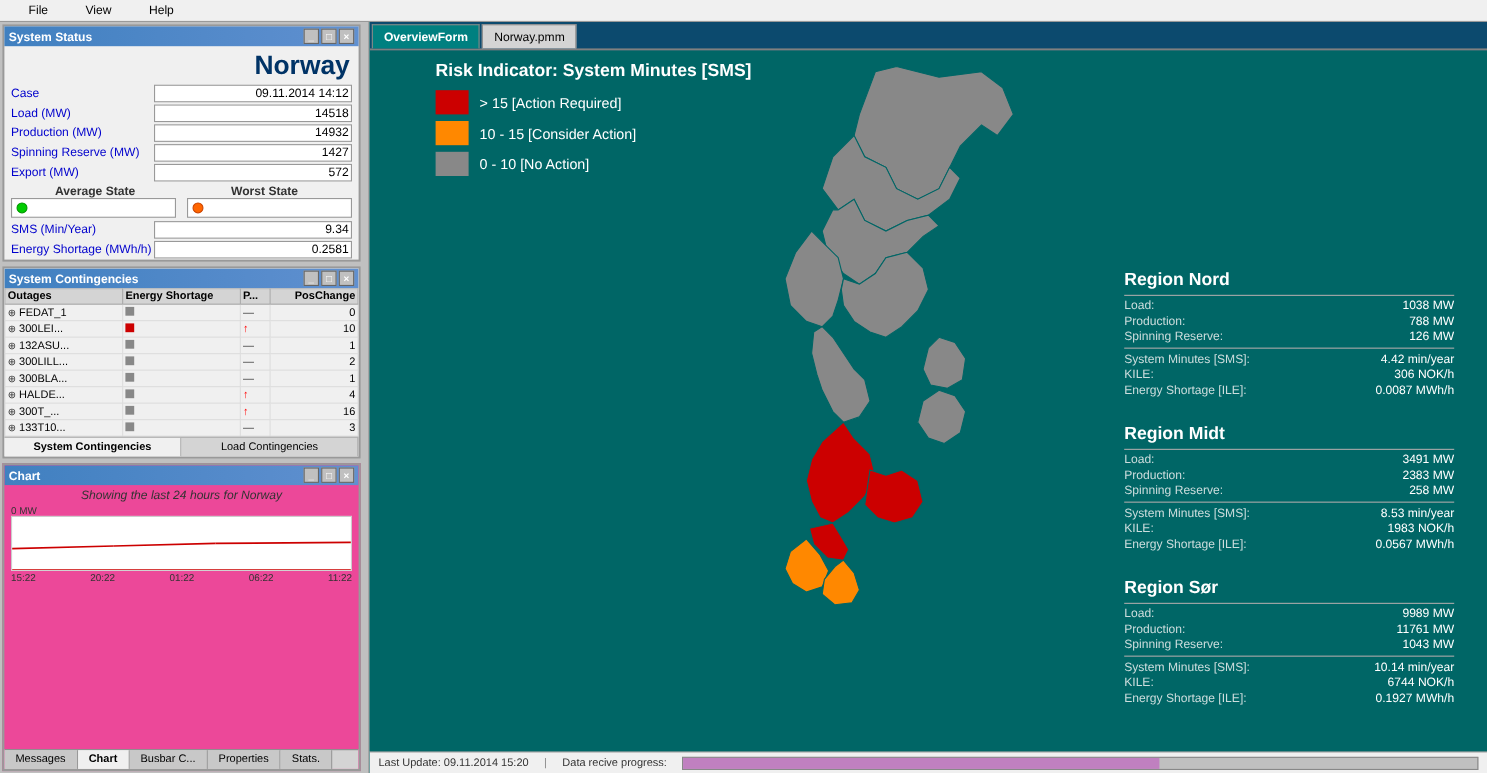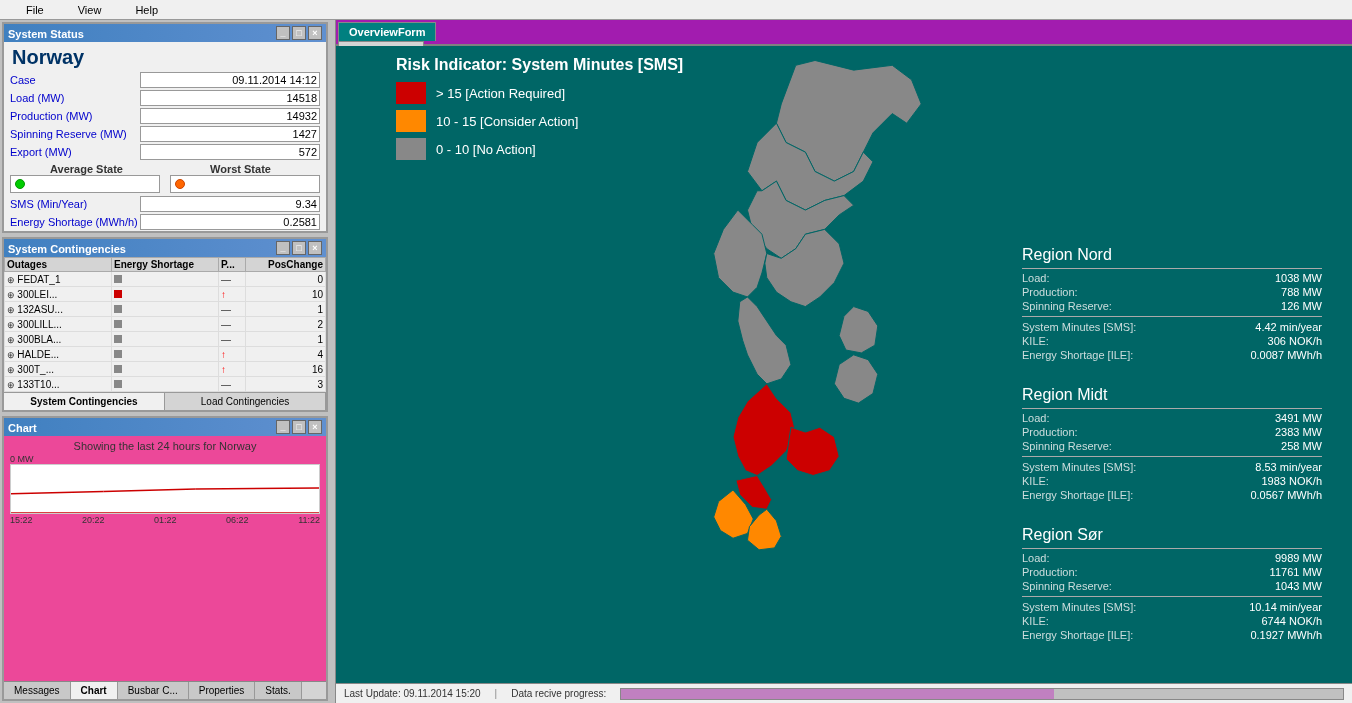--- a/index.html
+++ b/index.html
@@ -14,21 +14,21 @@
 
     
     .left-panel { width: 330px; height: 683px; display: flex; flex-direction: column; background: #c0c0c0; flex-shrink: 0; }
 
     
     .sys-status-panel { background: #f0f0f0; border: 2px solid #999; margin: 2px; flex-shrink: 0; }
     .panel-title-bar { background: linear-gradient(to right, #4080c0, #6090d0); color: white; font-size: 11px; font-weight: bold; padding: 2px 4px; display: flex; justify-content: space-between; align-items: flex-end; }
     .panel-title-bar .win-btns { display: flex; gap: 2px; }
     .win-btn { width: 14px; height: 14px; background: #c0c0c0; border: 1px solid #666; font-size: 9px; display: flex; align-items: center; justify-content: center; cursor: pointer; }
 
-    .norway-title { font-size: 20px; font-weight: bold; color: #003366; padding: 4px 8px 2px; }
+    .norway-title { font-size: 24px; font-weight: bold; color: #003366; padding: 4px 8px 2px; text-align: right; }
 
     .info-row { display: flex; align-items: center; padding: 1px 6px; }
     .info-label { color: #0000cc; font-size: 11px; width: 130px; flex-shrink: 0; }
     .info-value { background: white; border: 1px solid #999; font-size: 11px; text-align: right; padding: 0 2px; flex: 1; height: 16px; display: flex; align-items: center; justify-content: flex-end; }
 
     .state-row { display: flex; padding: 2px 6px; align-items: center; gap: 4px; }
     .state-label { font-size: 11px; font-weight: bold; color: #333; margin-left: 40px; }
     .state-indicator-box { background: white; border: 1px solid #999; height: 18px; flex: 1; display: flex; align-items: center; padding: 0 4px; }
     .dot-green { width: 10px; height: 10px; border-radius: 50%; background: #00cc00; border: 1px solid #009900; }
     .dot-orange { width: 10px; height: 10px; border-radius: 50%; background: #ff6600; border: 1px solid #cc4400; }
@@ -51,35 +51,35 @@
     .expand-btn { font-size: 9px; color: #333; cursor: pointer; }
 
     
     .cont-tabs { display: flex; border-top: 1px solid #999; }
     .cont-tab { flex: 1; text-align: center; padding: 3px 2px; background: #d4d4d4; border-right: 1px solid #999; font-size: 10px; cursor: pointer; }
     .cont-tab.active { background: #f0f0f0; font-weight: bold; }
 
     
     .chart-panel { background: #ec4899; border: 2px solid #999; margin: 2px; flex: 1; overflow: hidden; display: flex; flex-direction: column; }
     .chart-content { padding: 4px 6px; flex: 1; }
-    .chart-subtitle { text-align: center; font-size: 11px; color: #333; margin-bottom: 2px; }
+    .chart-subtitle { text-align: center; font-size: 11px; color: #333; margin-bottom: 2px; font-style: italic; }
     .chart-area { position: relative; height: 50px; background: white; border: 1px solid #ccc; }
     .chart-labels { display: flex; justify-content: space-between; font-size: 9px; color: #333; padding: 1px 0; }
     .chart-mw { font-size: 9px; color: #333; }
 
     
     .bottom-tabs { display: flex; border-top: 1px solid #888; background: #d4d4d4; }
     .bottom-tab { padding: 3px 10px; font-size: 10px; cursor: pointer; border-right: 1px solid #999; background: #c8c8c8; }
     .bottom-tab.active { background: #f0f0f0; font-weight: bold; }
 
     
     .right-area { flex: 1; display: flex; flex-direction: column; background: #008080; overflow: hidden; }
 
     
-    .tab-bar { background: #a21caf; border-bottom: 2px solid #808080; display: flex; align-items: flex-start; padding: 2px 2px 0; height: 26px; flex-direction: column; }
+    .tab-bar { background: #0c4a6e; border-bottom: 2px solid #808080; display: flex; align-items: center; padding: 2px 2px 0; height: 26px; }
     .tab { background: #d4d4d4; border: 1px solid #888; border-bottom: none; padding: 3px 10px; font-size: 11px; cursor: pointer; margin-right: 2px; height: 22px; display: flex; align-items: center; }
     .tab.active { background: #008080; color: white; font-weight: bold; }
 
     
     .map-content { flex: 1; position: relative; background: #006666; overflow: hidden; }
 
     
     .risk-legend { position: absolute; top: 10px; left: 60px; color: white; }
     .risk-title { font-size: 16px; font-weight: bold; margin-bottom: 8px; }
     .risk-item { display: flex; align-items: center; margin-bottom: 6px; }
@@ -87,21 +87,21 @@
     .risk-red { background: #cc0000; }
     .risk-orange { background: #ff8800; }
     .risk-gray { background: #888888; }
     .risk-text { font-size: 13px; }
 
     
     .norway-map { position: absolute; top: 0; left: 0; width: 100%; height: 100%; }
 
     
     .region-info { position: absolute; color: white; }
-    .region-title { font-size: 16px; font-weight: normal; margin-bottom: 4px; }
+    .region-title { font-size: 16px; font-weight: bold; margin-bottom: 4px; }
     .region-divider { border-top: 1px solid #aaa; margin: 3px 0; }
     .region-row { display: flex; justify-content: space-between; font-size: 11px; margin-bottom: 2px; }
     .region-label { color: #ccdddd; }
     .region-value { color: white; text-align: right; min-width: 80px; }
     .region-sms-divider { border-top: 1px solid #aaa; margin: 4px 0; }
 
     .region-nord { top: 200px; right: 30px; width: 300px; }
     .region-midt { top: 340px; right: 30px; width: 300px; }
     .region-sor { top: 480px; right: 30px; width: 300px; }
 

